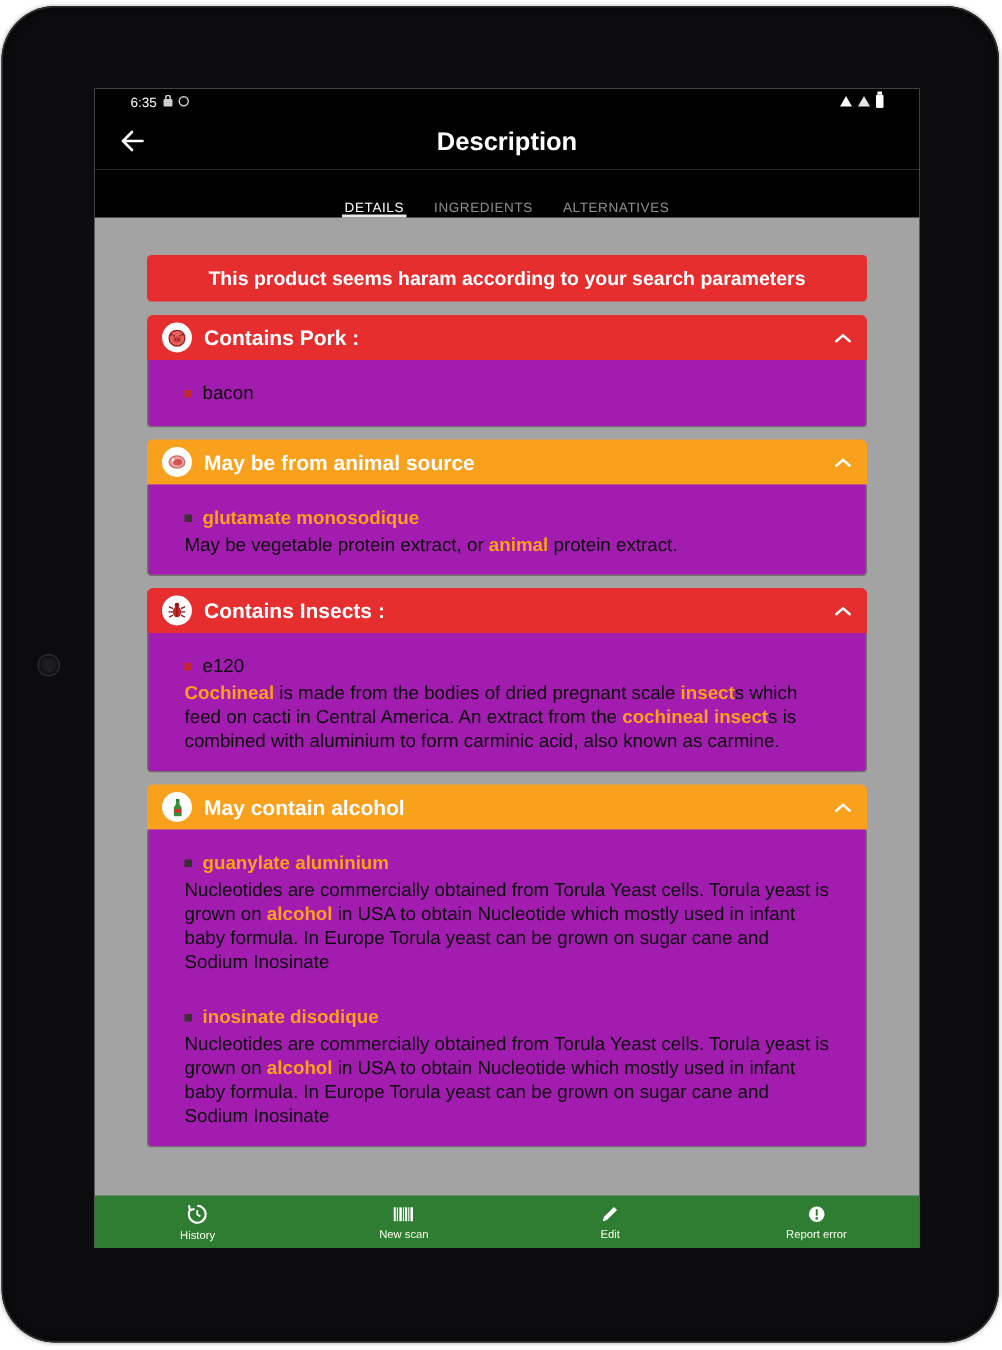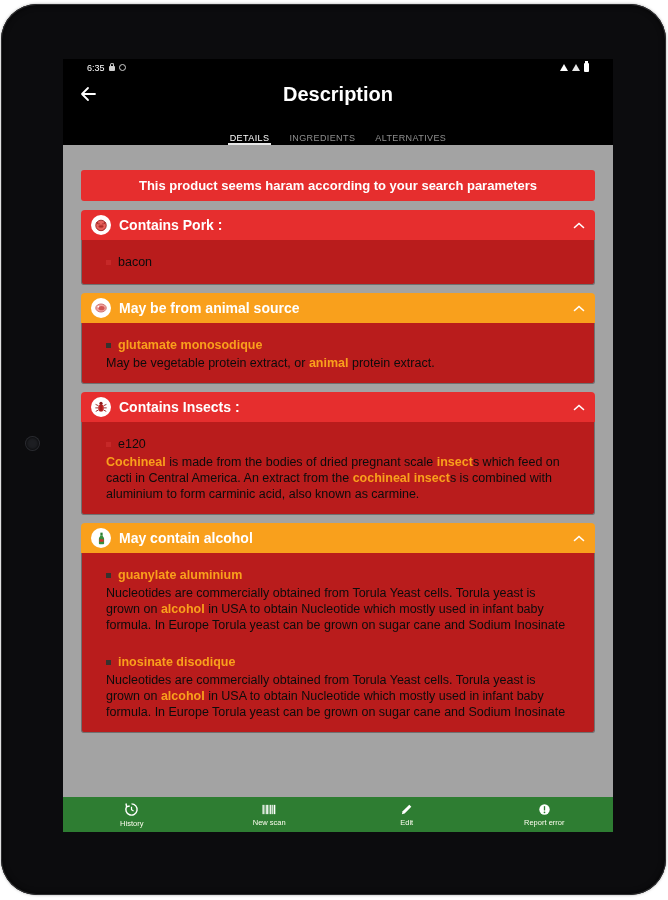--- a/index.html
+++ b/index.html
@@ -33,41 +33,41 @@
   .sb-dot{width:5px;height:5px;border:1px solid #cfcfcf;border-radius:50%;}
   .tri{width:0;height:0;border-left:4px solid transparent;border-right:4px solid transparent;
     border-bottom:7px solid #fff;}
   .tri2{border-bottom-color:#e6e6e6;}
   .batt{width:5px;height:9px;background:#fff;border-radius:1px;position:relative;}
   .batt::before{content:"";position:absolute;top:-2px;left:1px;width:3px;height:2px;background:#fff;}
   
   .appbar{height:37px;background:#000;position:relative;display:flex;align-items:center;
     justify-content:center;flex:0 0 auto;}
   .back{position:absolute;left:16px;top:10px;cursor:pointer;line-height:0;}
-  .title{color:#fff;font-size:20px;font-weight:bold;}
+  .title{color:#fff;font-size:17px;font-weight:bold;}
   
   .tabs{height:32px;background:#000;display:flex;align-items:flex-end;justify-content:center;
     gap:16px;flex:0 0 auto;}
   .tab{display:flex;align-items:center;color:#8f8f8f;font-size:9px;letter-spacing:.4px;
     border-bottom:2px solid transparent;padding:0 2px;cursor:pointer;}
   .tab.active{color:#fff;border-bottom-color:#e8e8e8;}
   
-  .content{flex:1 1 auto;overflow:hidden;padding:25px 18px 0;}
+  .content{flex:1 1 auto;overflow:hidden;padding:25px 35px 0;}
   .banner{background:#e62e2e;border-radius:3px;color:#fff;font-weight:bold;font-size:13px;
     text-align:center;padding:8px 26px;margin-bottom:9px;}
   .panel{margin-bottom:8px;}
   .phead{height:30px;display:flex;align-items:center;padding:0 10px;color:#fff;
     font-weight:bold;font-size:14px;border-radius:4px 4px 0 0;cursor:pointer;}
   .phead.red{background:#e62e2e;}
   .phead.orange{background:#f9a01c;}
   .pic{width:20px;height:20px;border-radius:50%;background:#fff;display:flex;align-items:center;
     justify-content:center;margin-right:8px;flex:0 0 auto;line-height:0;}
   .ptitle{flex:1 1 auto;}
   .caret{margin-left:auto;line-height:0;cursor:pointer;}
-  .pbody{background:#b91c1c;border:1px solid #707070;border-top:none;border-radius:0 0 3px 3px;
+  .pbody{background:#a21caf;border:1px solid #707070;border-top:none;border-radius:0 0 3px 3px;
     padding:15px 24px 12px;color:#0c0c0c;font-size:12.5px;}
   .item + .item{margin-top:22px;}
   .trow{display:flex;align-items:center;gap:7px;margin-bottom:3px;}
   .bullet{width:5px;height:5px;flex:0 0 auto;}
   .b-red{background:#c62828;}
   .b-dark{background:#37322e;}
   .term{font-size:12.5px;}
   .term.orange{color:#f9a01c;font-weight:bold;}
   .desc{line-height:16px;}
   .desc .hl{color:#f9a01c;font-weight:bold;}

